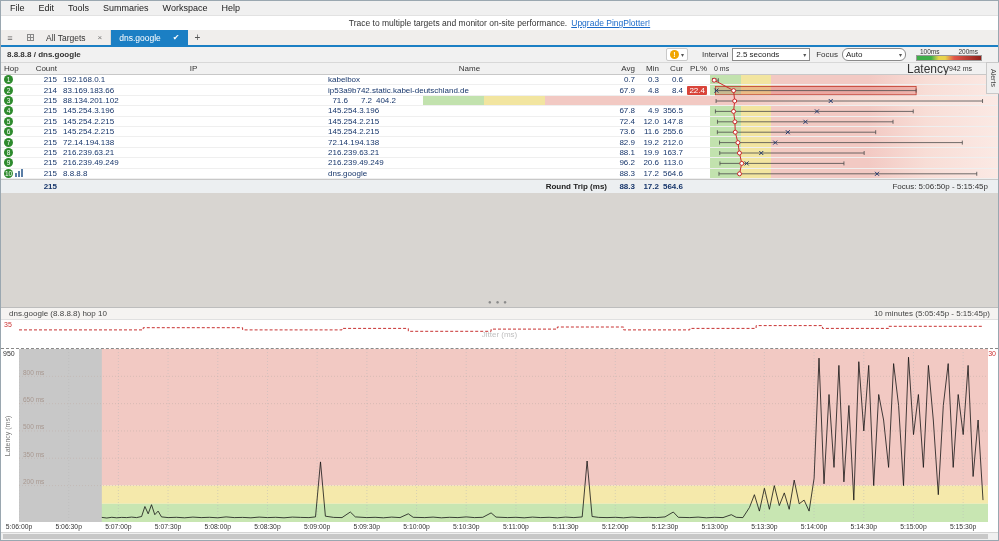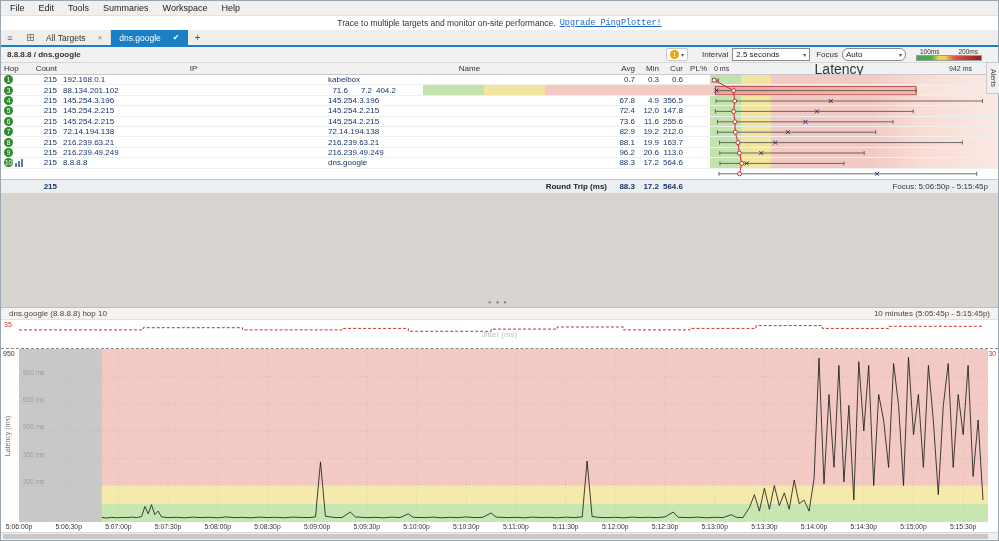--- a/index.html
+++ b/index.html
@@ -20,21 +20,21 @@
   .max-glyph { width:7px; height:7px; border:1px solid #333; display:inline-block; }
 
   
   .menubar { height:15px; flex:0 0 15px; background:#f0f0f0; display:flex; align-items:center;
              font-size:9px; color:#222; border-bottom:1px solid #e2e2e2; padding-left:2px; }
   .menu-item { padding:0 7px; height:100%; display:flex; align-items:center; }
 
   
   .banner { height:14px; flex:0 0 14px; background:#fff; display:flex; align-items:center;
             justify-content:center; font-size:8.5px; color:#333; gap:4px; }
-  .banner a { color:#1b6ac9; text-decoration:underline;font-family:Liberation Mono, monospace; }
+  .banner a { color:#1b6ac9; text-decoration:underline; }
 
   
   .tabbar { height:15px; flex:0 0 15px; background:#f0eeec; display:flex; align-items:stretch;
             font-size:8.5px; color:#333; }
   .tab-hamburger { width:18px; display:flex; align-items:center; justify-content:center; color:#666; font-size:9px; }
   .tab { display:flex; align-items:center; gap:12px; padding:0 8px; border-right:1px solid #ddd9d5; }
   .tab.active { background:#1b7fc4; color:#fff; border-right:none; }
   .grid-icon { width:7px; height:7px; border:1px solid #888; background-image:
       linear-gradient(to right, transparent 45%, #888 45% 55%, transparent 55%),
       linear-gradient(to bottom, transparent 45%, #888 45% 55%, transparent 55%); }
@@ -72,21 +72,21 @@
   .c-hop   { width:27px; display:flex; align-items:center; padding-left:3px; gap:2px;text-align:center; }
   .c-count { width:33px; text-align:right; padding-right:4px; }
   .c-ip    { width:265px; padding-left:2px; overflow:hidden; white-space:nowrap; }
   .c-name  { width:287px; padding-left:2px; overflow:hidden; white-space:nowrap; }
   .c-avg, .c-min, .c-cur, .c-pl { width:25px; text-align:right; padding-right:3px; }
   .c-min, .c-cur, .c-pl { width:24px; }
   .c-lat   { flex:1; height:100%; position:relative; }
   .thead .c-ip, .thead .c-name { text-align:center; padding-left:0; }
   .thead .c-lat { display:flex; align-items:center; font-size:7px; color:#333; }
   .lat-min { margin-left:4px; }
-  .lat-title { flex:1; text-align:center; font-size:14px; }
+  .lat-title { flex:1; text-align:right; font-size:12px; }
   .lat-max { margin-right:26px; }
   .trow .c-lat { background:linear-gradient(to right,#c2e2ae 0 10.6%,#f2e5a0 10.6% 21.2%,
                  #f2c9c3 21.2% 55%, #f8ddd6 75%, #fbe9e4 100%); }
   .badge { width:9px; height:9px; border-radius:50%; background:#2e8b2e; color:#fff; font-size:6.5px;
            display:flex; align-items:center; justify-content:center; flex:0 0 9px; }
   .pl-chip { background:#d9443a; color:#fff; padding:0 2px; border-radius:1px; }
   .lat-overlay { position:absolute; left:709px; top:0; width:290px; height:104px; pointer-events:none; }
   .tsummary { height:14px; flex:0 0 14px; background:#eceff1; border-top:1px solid #c8c8c8;
               display:flex; align-items:center; font-size:8px; color:#17366b; font-weight:bold; }
   .tsummary .c-name { text-align:right; padding-right:6px; color:#222; }
@@ -208,20 +208,33 @@
           <span class="c-hop">
             <span class="badge">1</span>
           </span>
           <span class="c-count">215</span>
           <span class="c-ip">192.168.0.1</span>
           <span class="c-name">kabelbox</span>
           <span class="c-avg">0.7</span>
           <span class="c-min">0.3</span>
           <span class="c-cur">0.6</span>
           <span class="c-pl"></span>
+          <span class="c-lat"></span>
+        </div>
+        <div class="trow">
+          <span class="c-hop">
+            <span class="badge">2</span>
+          </span>
+          <span class="c-count">214</span>
+          <span class="c-ip">83.169.183.66</span>
+          <span class="c-name">ip53a9b742.static.kabel-deutschland.de</span>
+          <span class="c-avg">67.9</span>
+          <span class="c-min">4.8</span>
+          <span class="c-cur">8.4</span>
+          <span class="c-pl"><span class="pl-chip">22.4</span></span>
           <span class="c-lat"></span>
         </div>
         <div class="trow">
           <span class="c-hop">
             <span class="badge">3</span>
           </span>
           <span class="c-count">215</span>
           <span class="c-ip">88.134.201.102</span>
           <span class="c-avg">71.6</span>
           <span class="c-min">7.2</span>

